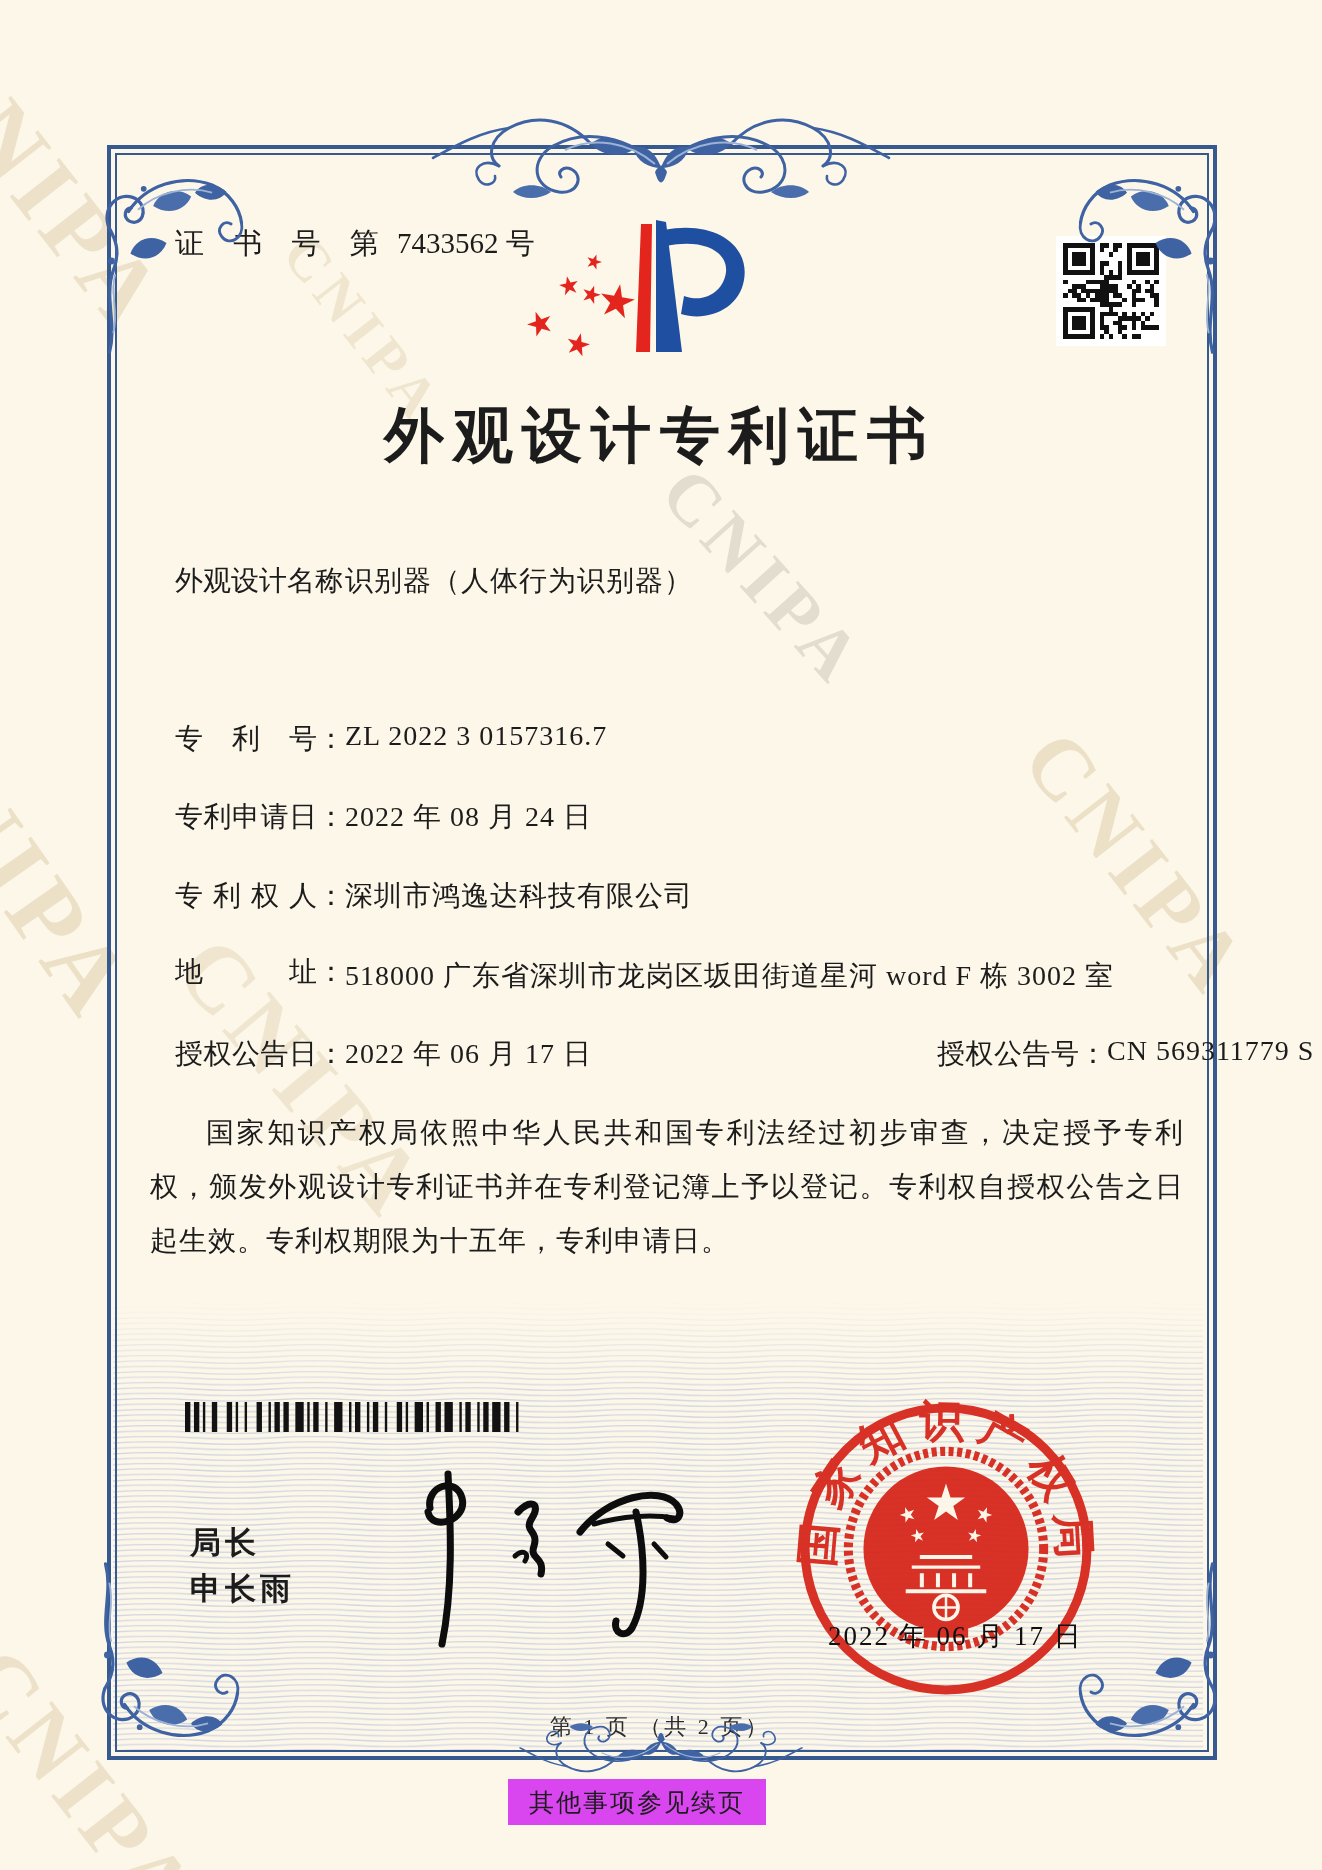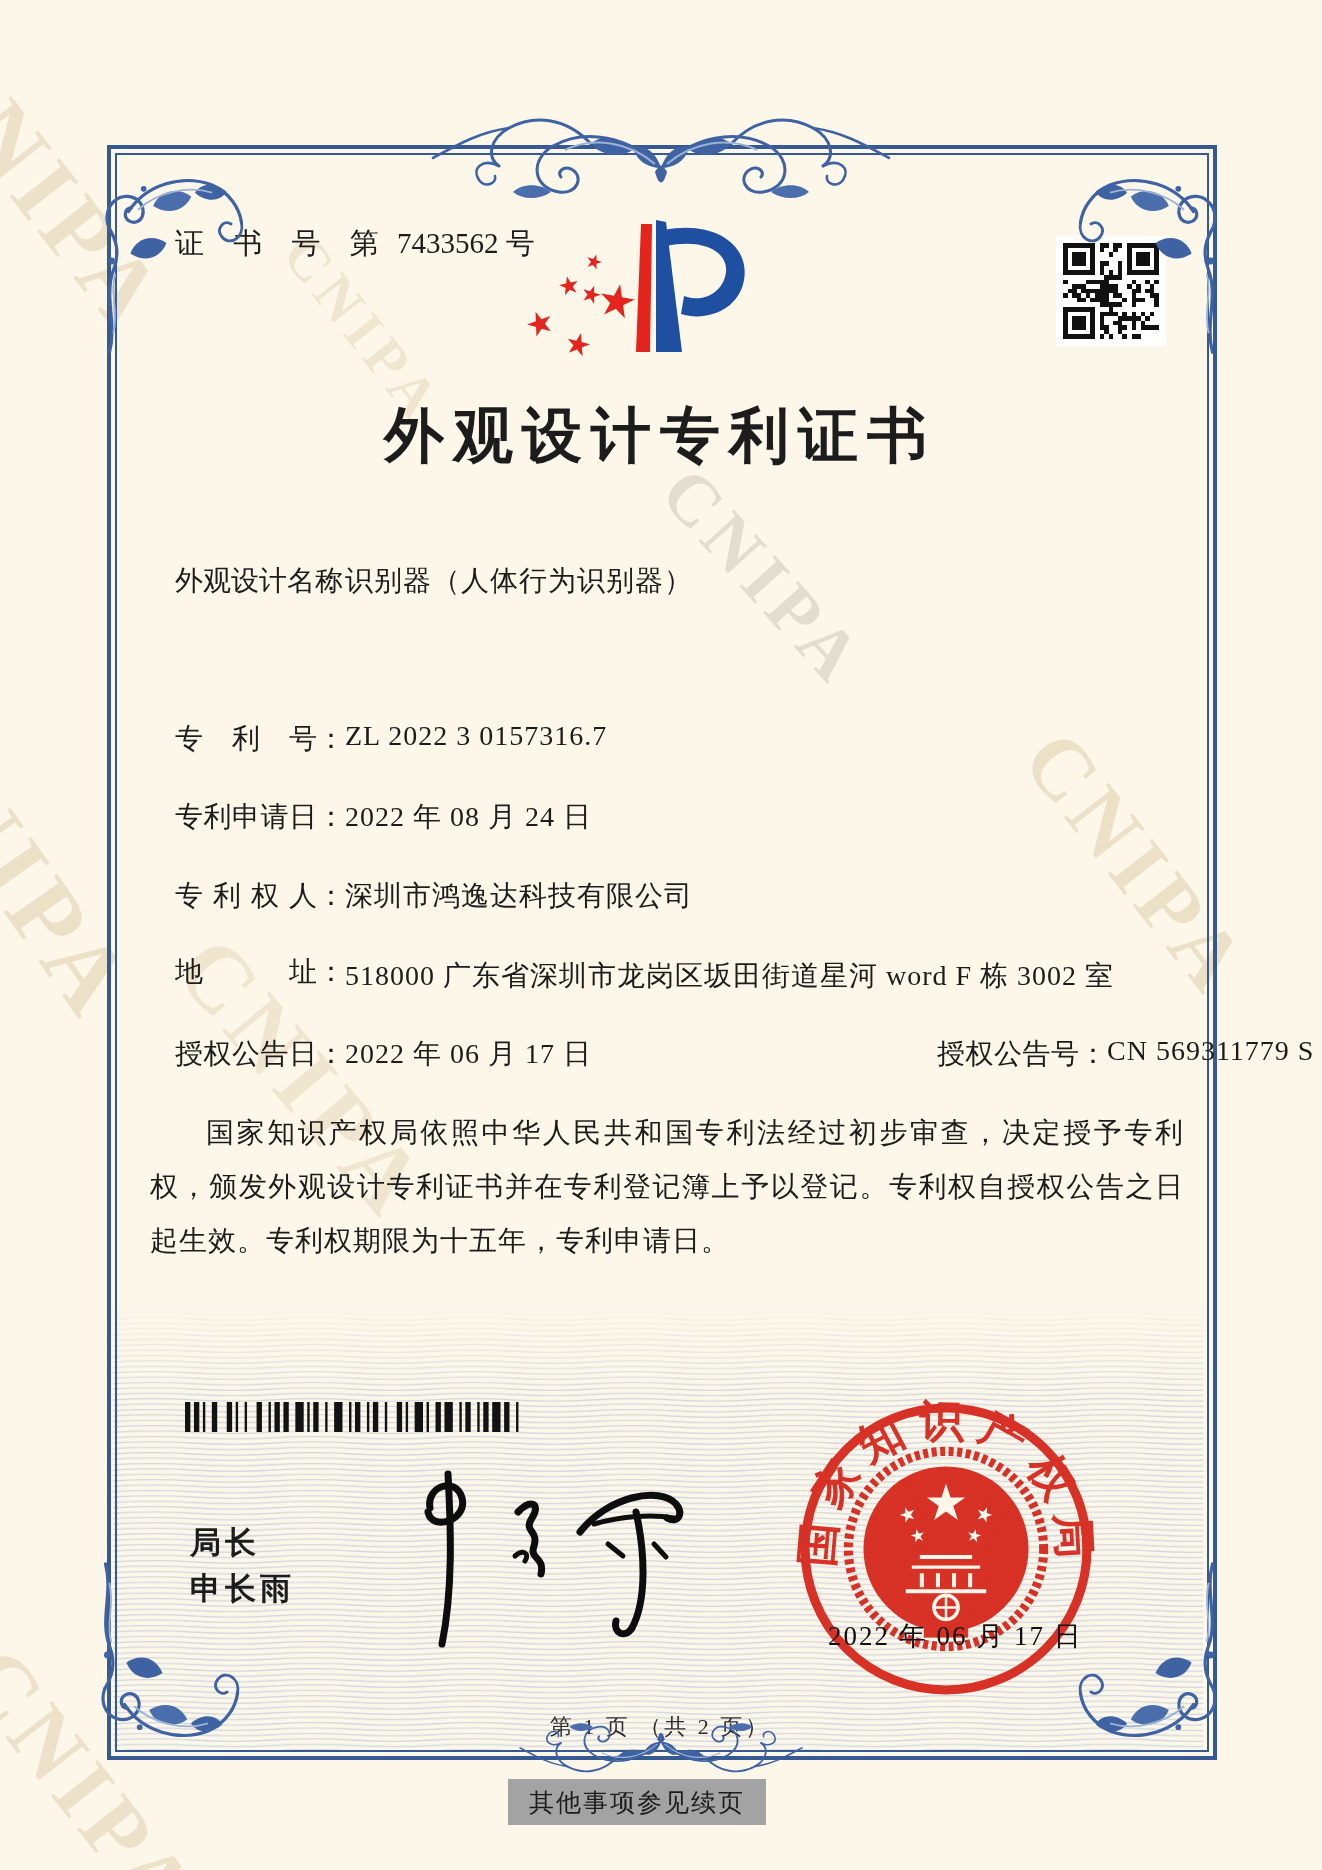--- a/index.html
+++ b/index.html
@@ -37,21 +37,21 @@
   .barcode{position:absolute;left:185px;top:1402px;z-index:3;}
   .officer-role{position:absolute;left:190px;top:1506px;font-size:31px;font-weight:600;z-index:4;
                 font-family:"Liberation Sans","DejaVu Sans",sans-serif;letter-spacing:4px;margin-top:16px;}
   .officer-name{position:absolute;left:190px;top:1568px;font-size:31px;font-weight:600;z-index:4;
                 font-family:"Liberation Sans","DejaVu Sans",sans-serif;letter-spacing:4px;}
   .signature{position:absolute;left:368px;top:1460px;z-index:4;}
   .seal{position:absolute;left:795px;top:1398px;width:302px;height:302px;z-index:4;opacity:.95;}
   .seal-date{position:absolute;left:828px;top:1618px;font-size:27px;letter-spacing:2px;color:#101010;z-index:5;white-space:nowrap;}
   .page-info{position:absolute;left:107px;top:1712px;width:1106px;text-align:center;font-size:22px;
              letter-spacing:3px;color:#2c2c2c;z-index:4;}
-  .cont-band{position:absolute;left:508px;top:1779px;width:258px;height:46px;background:#a3a3a3;z-index:3;
+  .cont-band{position:absolute;left:508px;top:1779px;width:258px;height:46px;background:#d946ef;z-index:3;
              display:flex;align-items:center;justify-content:center;font-size:25px;letter-spacing:2px;}
   
   .orn{position:absolute;z-index:5;}
 </style>
 </head>
 <body>
 
 <div class="page">
 
   <div class="wm" style="left:-18px;top:18px;font-size:96px;transform:rotate(52deg);">CNIPA</div>

